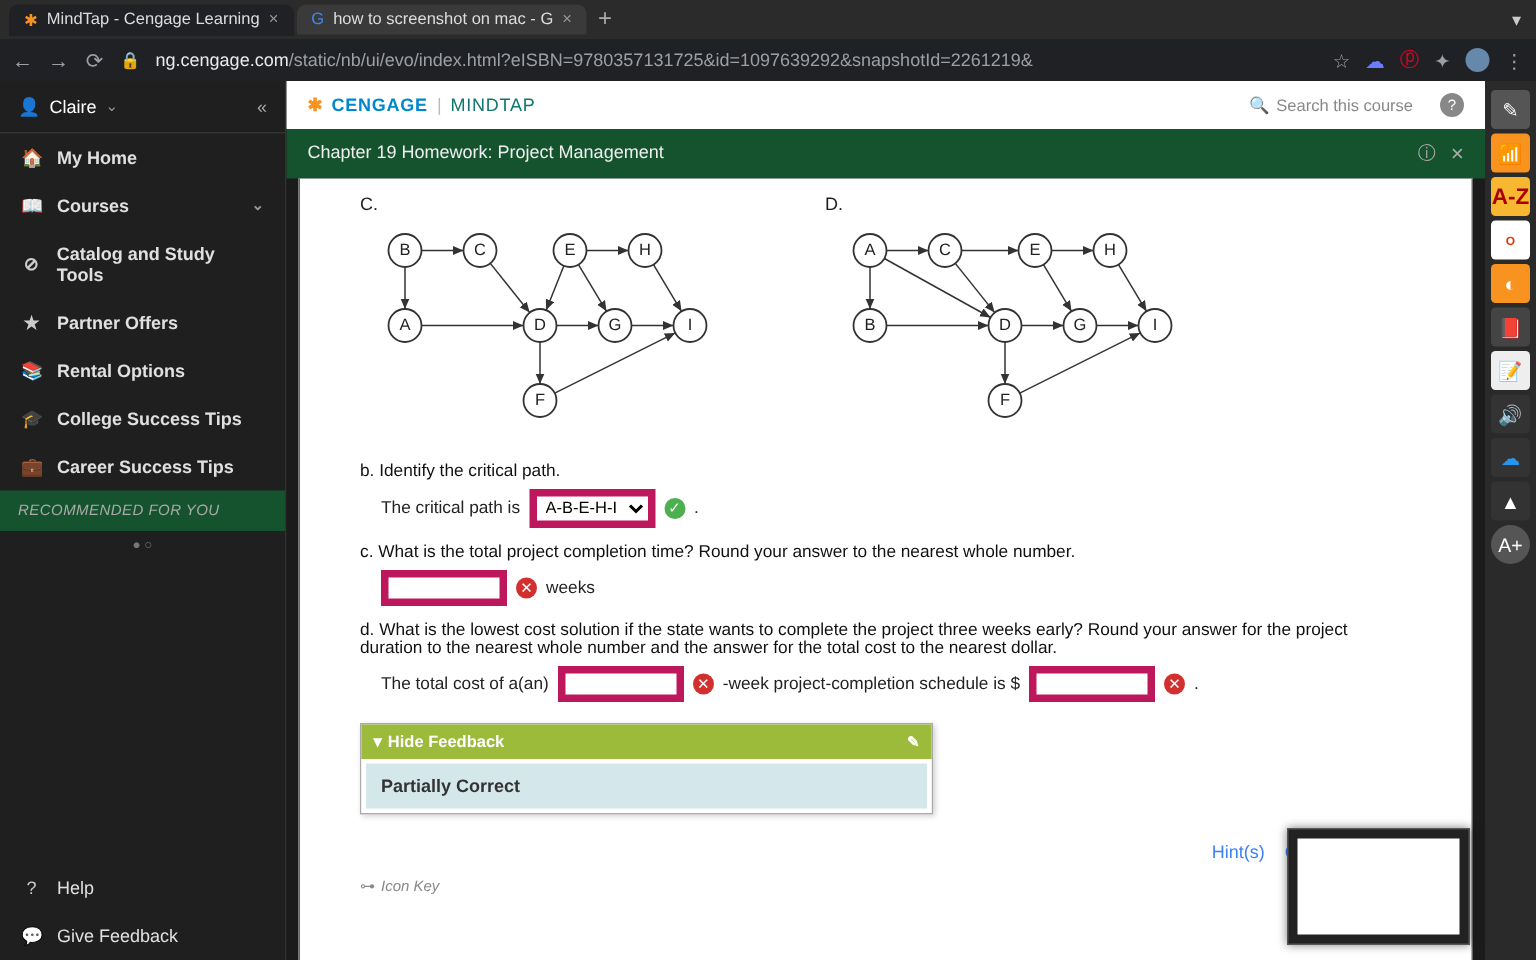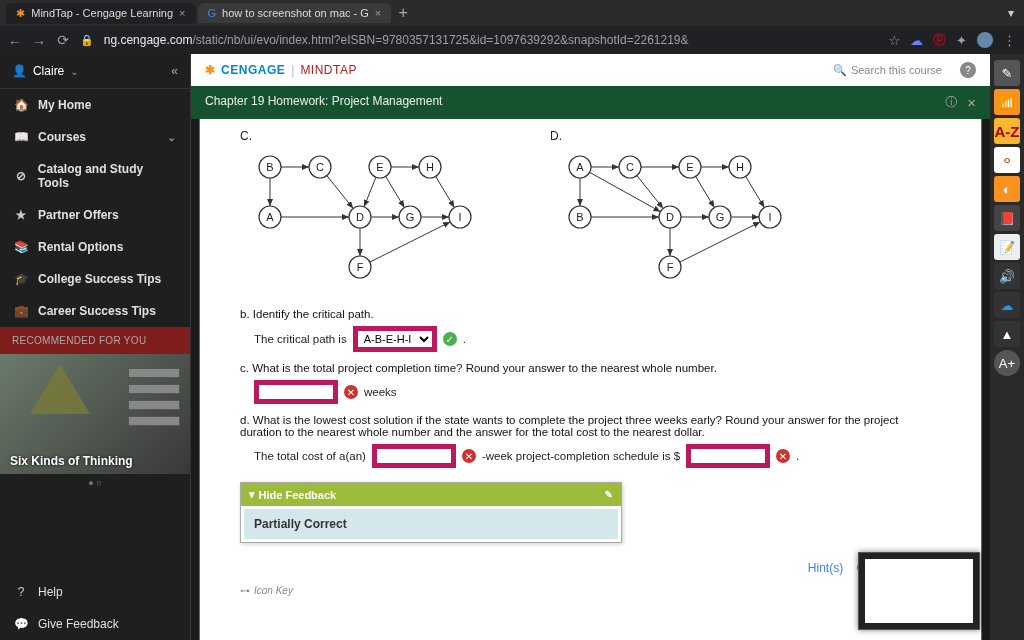--- a/index.html
+++ b/index.html
@@ -18,32 +18,32 @@
   .riconbar span{font-size:13px;}
   .app{display:flex;height:calc(640px - 54px);}
   .sidebar{width:190px;background:#1f1f1f;border-right:1px solid #333;display:flex;flex-direction:column;font-size:12px;}
   .userrow{display:flex;align-items:center;gap:6px;padding:10px 12px;border-bottom:1px solid #333;}
   .userrow .arrow{color:#999;font-size:10px;}
   .collapse{margin-left:auto;color:#aaa;}
   .navitem{display:flex;align-items:center;gap:10px;padding:9px 14px;color:#e0e0e0;font-size:12px;}
   .navitem .ic{width:14px;text-align:center;color:#ccc;}
   .navitem .chev{margin-left:auto;color:#999;font-size:10px;}
   .navitem.bold{font-weight:bold;}
-  .rechdr{padding:8px 12px;color:#aaa;font-size:10px;letter-spacing:.3px;background:#7f1d1d;}
+  .rechdr{padding:8px 12px;color:#aaa;font-size:10px;letter-spacing:.3px;background:#14532d;font-style:italic;}
   .recimg{height:120px;background:linear-gradient(135deg,#6b7a6a,#383838);position:relative;overflow:hidden;}
   .recimg .tri{position:absolute;left:30px;top:10px;width:0;height:0;border-left:30px solid transparent;border-right:30px solid transparent;border-bottom:50px solid #7a7a3a;opacity:.8;}
   .recimg .bar{position:absolute;right:10px;background:#888;width:50px;height:8px;border:1px solid #555;}
   .reclabel{position:absolute;bottom:6px;left:10px;font-weight:bold;text-shadow:0 0 3px #000;}
   .botlinks{margin-top:auto;}
   .content{flex:1;display:flex;flex-direction:column;background:#1b1b1b;}
   .logobar{display:flex;align-items:center;gap:6px;padding:8px 14px;background:#fff;color:#333;}
   .logoglyph{color:#f7931e;font-weight:bold;}
   .cengage{color:#0088cc;font-weight:bold;letter-spacing:.5px;font-size:12px;}
   .divider{color:#bbb;}
-  .mindtap{color:#b91c1c;font-size:12px;letter-spacing:.5px;}
+  .mindtap{color:#0f766e;font-size:12px;letter-spacing:.5px;}
   .searchcourse{margin-left:auto;color:#888;font-size:11px;}
   .mag{color:#f7931e;margin-right:4px;}
   .helpcircle{background:#888;color:#fff;border-radius:50%;width:16px;height:16px;display:inline-flex;align-items:center;justify-content:center;margin-left:12px;font-size:10px;}
   .chapterbar{background:#14532d;color:#eee;padding:8px 14px;font-size:12px;display:flex;}
   .chapterbar .ricons{margin-left:auto;display:flex;gap:10px;color:#aaa;}
   .page{flex:1;background:#fff;color:#222;overflow:auto;padding:10px 40px 20px 40px;position:relative;border-left:1px solid #666;border-right:1px solid #666;margin:0 8px;}
   .diagrow{display:flex;gap:60px;margin-bottom:18px;}
   .diag{position:relative;}
   .dlabel{font-size:12px;margin-bottom:4px;}
   svg.net{border:none;}
@@ -147,28 +147,20 @@
       </div>
     <div class="navitem bold">
         <span class="ic">🎓</span>
         <span>College Success Tips</span>
       </div>
     <div class="navitem bold">
         <span class="ic">💼</span>
         <span>Career Success Tips</span>
       </div>
     <div class="rechdr">RECOMMENDED FOR YOU</div>
-    <div class="recimg">
-      <div class="tri"></div>
-      <div class="bar" style="top:14px"></div>
-        <div class="bar" style="top:30px"></div>
-        <div class="bar" style="top:46px"></div>
-        <div class="bar" style="top:62px"></div>
-      <div class="reclabel">Six Kinds of Thinking</div>
-    </div>
     <div style="text-align:center;color:#777;font-size:9px;padding:4px 0">● ○</div>
     <div class="botlinks">
       <div class="navitem">
           <span class="ic">?</span>
           <span>Help</span>
         </div>
       <div class="navitem">
           <span class="ic">💬</span>
           <span>Give Feedback</span>
         </div>

